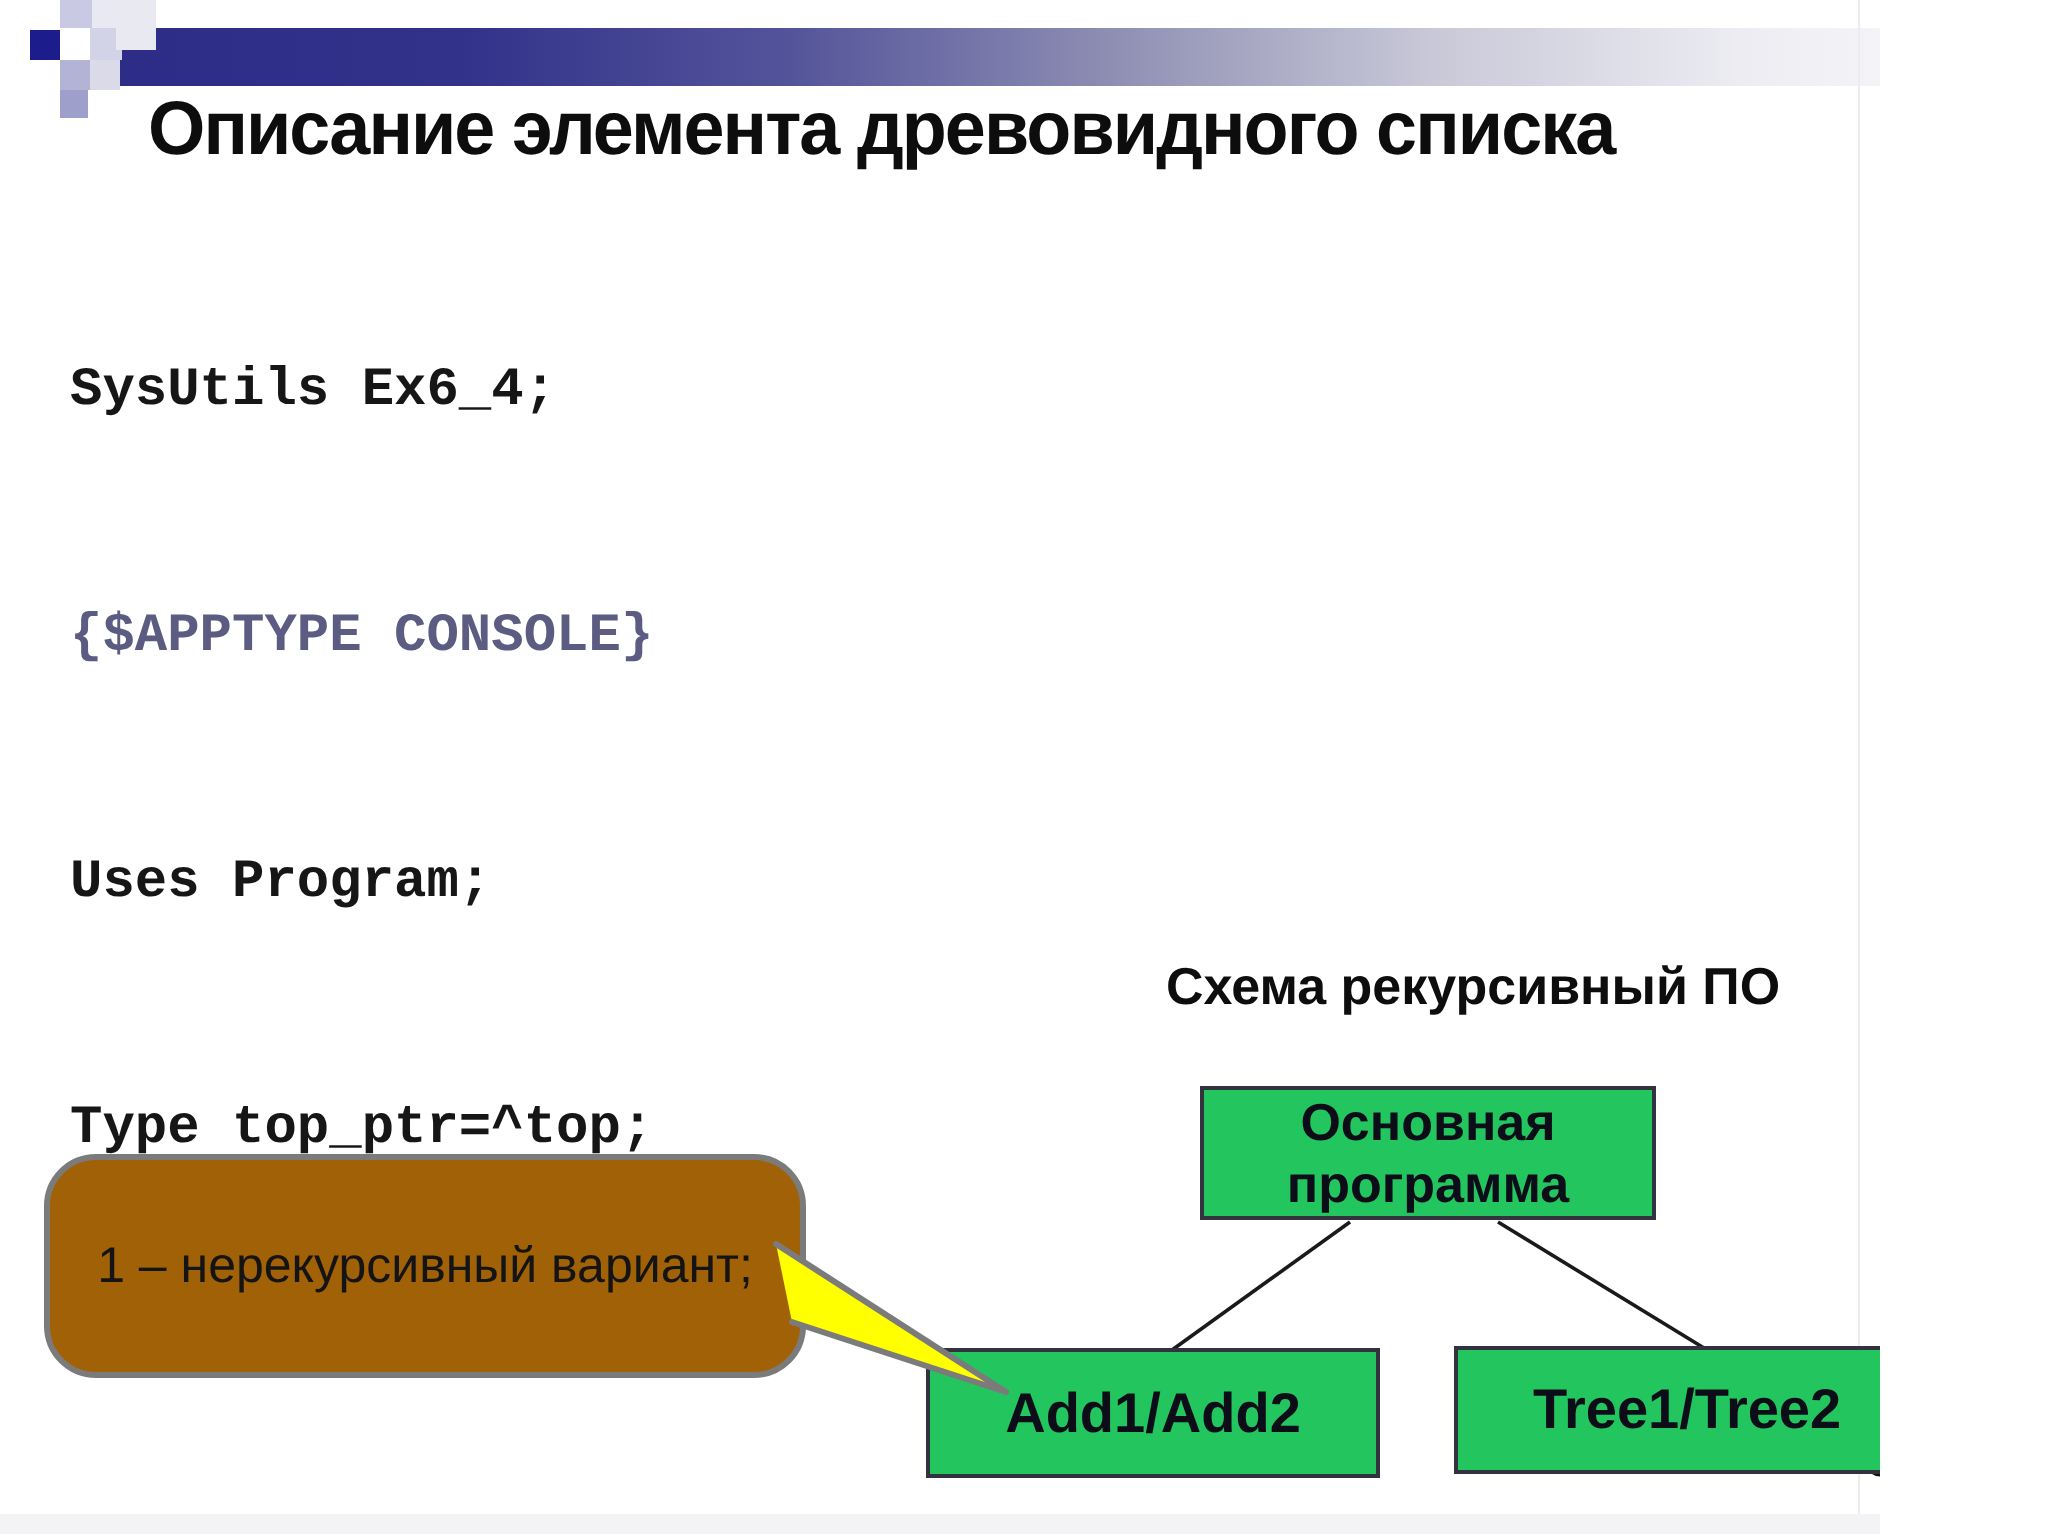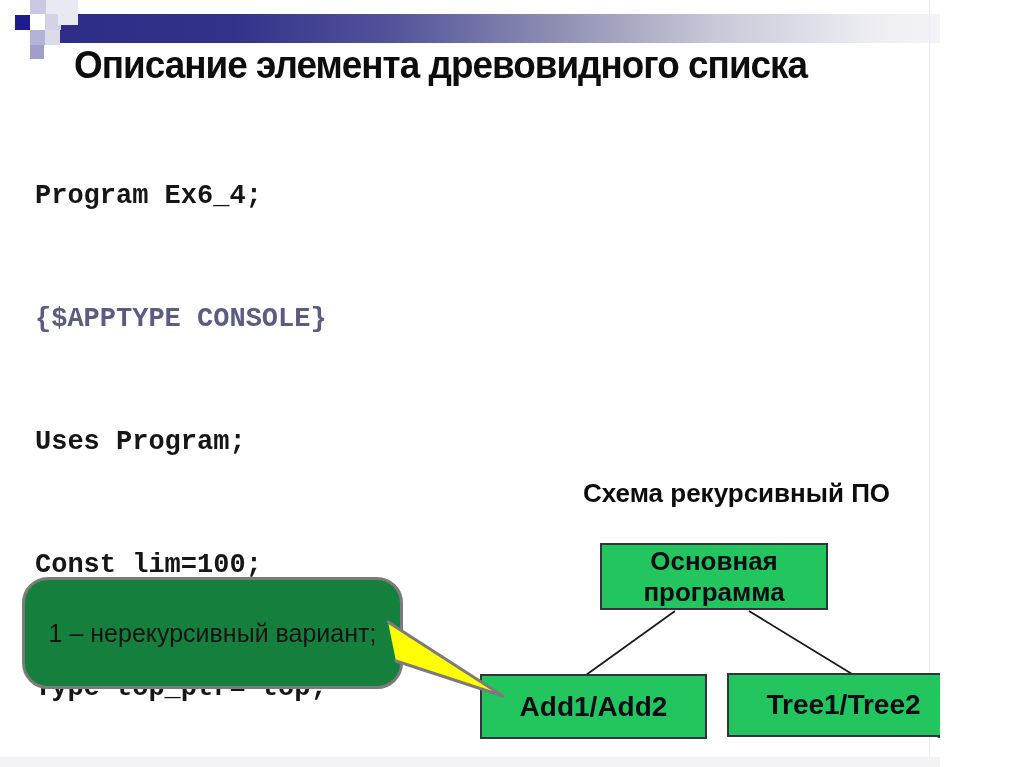--- a/index.html
+++ b/index.html
@@ -42,31 +42,31 @@
   .diagram-heading{
     position:absolute;left:583px;top:478px;
     font-size:26px;font-weight:700;color:#0d0d0d;white-space:nowrap;
   }
   .node{
     position:absolute;background:#22c55e;border:2px solid #33333f;
     display:flex;align-items:center;justify-content:center;text-align:center;
     font-weight:700;color:#0d0d1a;box-sizing:border-box;z-index:2;
   }
   .node-main{left:600px;top:543px;width:228px;height:67px;font-size:26px;line-height:31px;}
-  .node-left{left:463px;top:674px;width:227px;height:65px;font-size:28px;margin-left:17px;}
+  .node-left{left:463px;top:674px;width:227px;height:65px;font-size:28px;}
   .node-right{left:727px;top:673px;width:233px;height:64px;font-size:28px;}
   .connectors{position:absolute;left:0;top:0;width:1024px;height:767px;z-index:1;pointer-events:none;}
   .page-number{
     position:absolute;left:934px;top:718px;z-index:1;
     font-size:22px;font-weight:700;color:#111111;
   }
   
   .callout{
     position:absolute;left:22px;top:577px;width:381px;height:112px;z-index:3;
-    background:#15803d;border:3px solid #7b7b7b;border-radius:26px;
+    background:#a16207;border:3px solid #7b7b7b;border-radius:26px;
     box-sizing:border-box;display:flex;flex-direction:column;
     align-items:center;justify-content:center;
     font-size:25px;color:#141414;line-height:34px;text-align:center;
   }
   .callout .faint-dash{color:#d6d6c2;font-weight:400;}
   .callout-tail{position:absolute;left:0;top:0;width:1024px;height:767px;z-index:4;pointer-events:none;}
 </style>
 </head>
 <body>
 
@@ -80,24 +80,23 @@
   <div class="sq sq5"></div>
   <div class="sq sq6"></div>
   <div class="sq sq7"></div>
   <div class="sq sq8"></div>
   <div class="right-edge"></div>
   <div class="bottom-strip"></div>
 
   <div class="title">Описание элемента древовидного списка</div>
 
   <div class="code">
-    <div>Program Ex6_4;</div>
+    <div>SysUtils Ex6_4;</div>
     <div class="directive">{$APPTYPE CONSOLE}</div>
     <div>Uses Program;</div>
-    <div>Const lim=100;</div>
     <div>Type top_ptr=^top;</div>
     
     
     
     
     
     
   </div>
 
   <div class="diagram-heading">Схема рекурсивный ПО</div>

